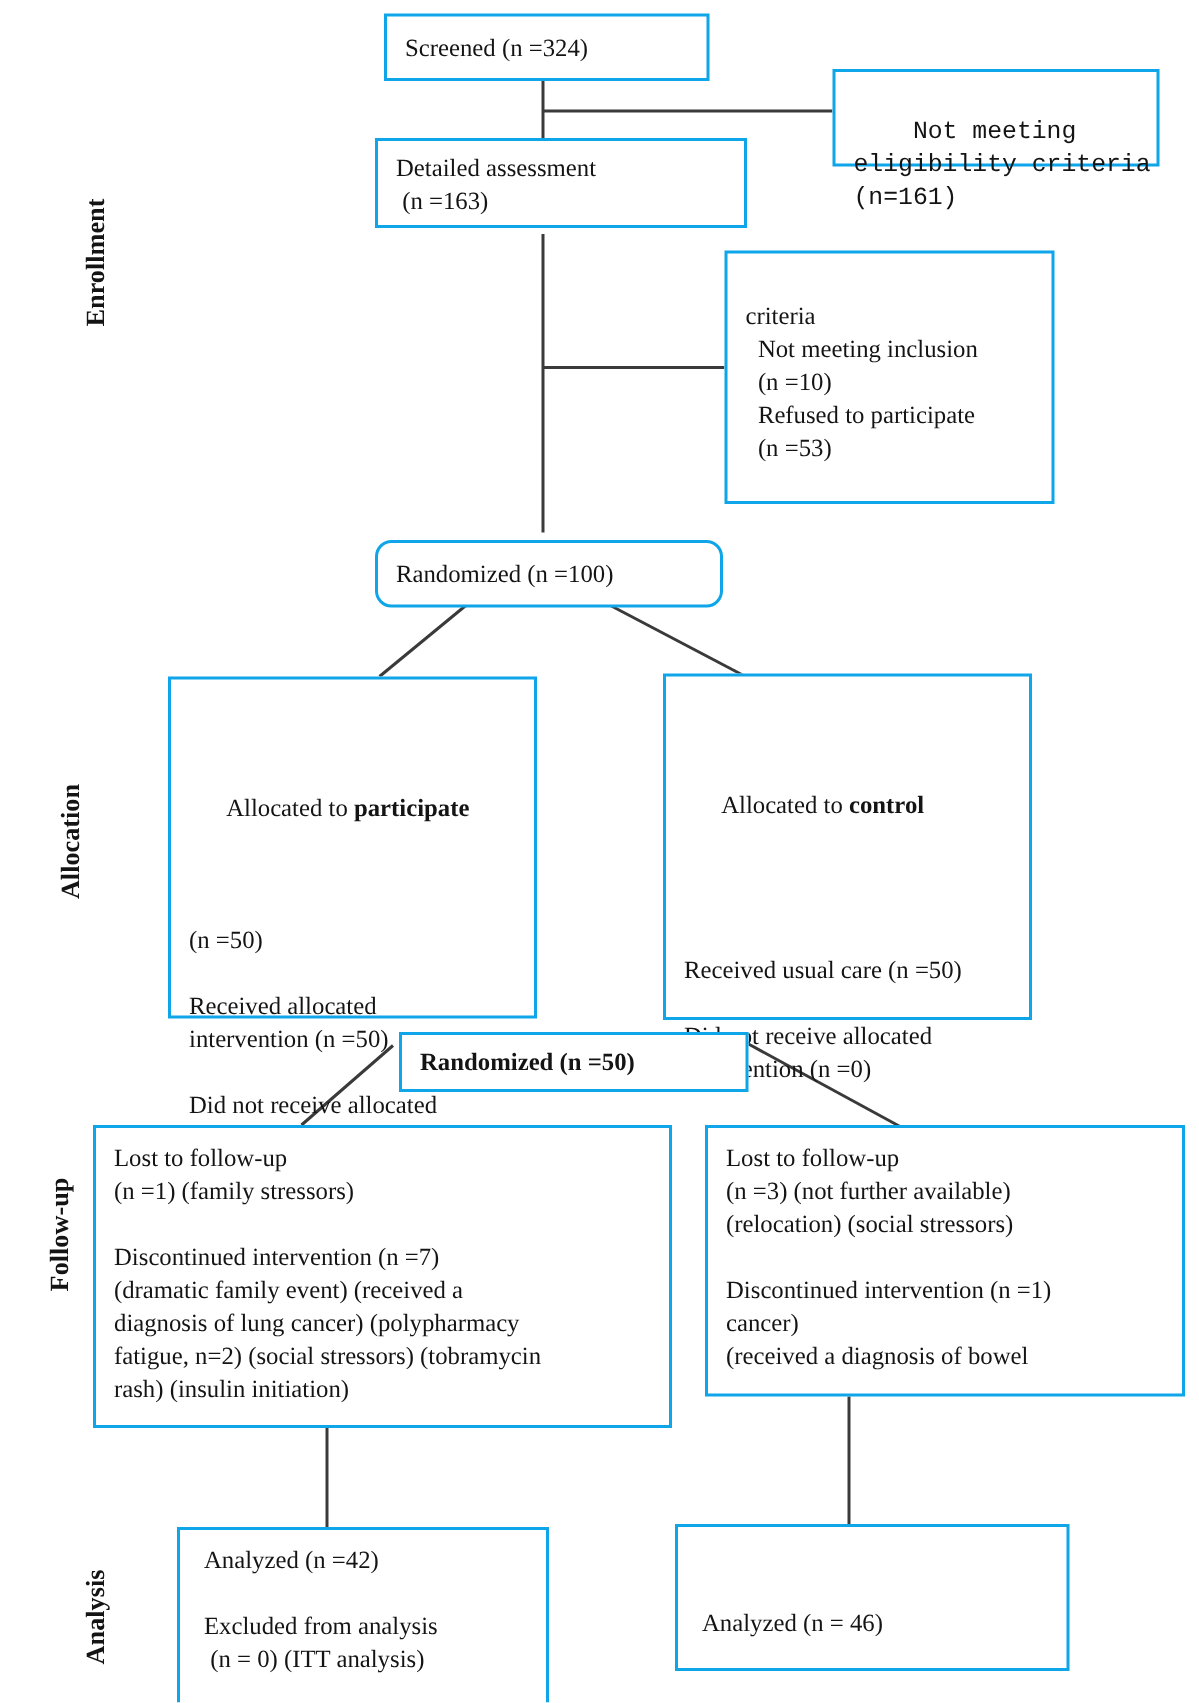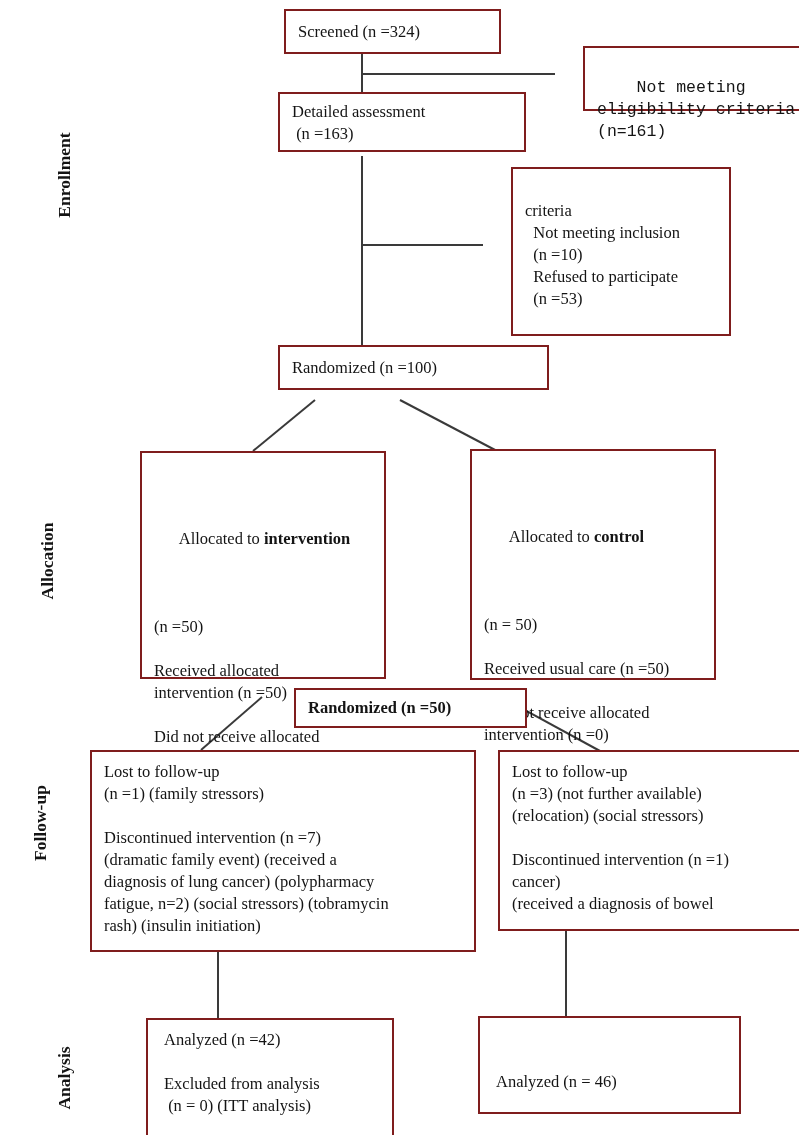--- a/index.html
+++ b/index.html
@@ -14,47 +14,46 @@
   }
   #connectors {
     position: absolute;
     left: 0; top: 0;
     width: 799px; height: 1135px;
   }
   .box {
     position: absolute;
     box-sizing: border-box;
     background: #ffffff;
-    border: 2px solid #7f1d1d;
+    border: 2px solid #0ea5e9;
     font-size: 16.5px;
     line-height: 22px;
     padding: 9px 0 0 12px;
     white-space: pre-wrap;
-    margin-left: 28px;
   }
   .box.center-y {
     display: flex;
     align-items: center;
     padding-top: 0;
   }
   .line { min-height: 22px; }
   .bold { font-weight: bold; }
   .stage-label {
     position: absolute;
     transform: translate(-50%, -50%) rotate(-90deg);
     font-weight: bold;
     font-size: 17.5px;
     white-space: nowrap;
   }
   
   #box-screened        { left:256px; top:9px;    width:217px; height:45px; }
   #box-not-eligible    { left:555px; top:46px;   width:218px; height:65px; padding-top:7px;font-family:Liberation Mono, monospace; }
   #box-detailed        { left:250px; top:92px;   width:248px; height:60px; padding-top:7px; }
   #box-excluded        { left:483px; top:167px;  width:220px; height:169px; }
-  #box-randomized-100  { left:250px; top:345px;  width:271px; height:45px; }
+  #box-randomized-100  { left:250px; top:360px;  width:232px; height:45px;border-radius:11px; }
   #box-alloc-int       { left:112px; top:451px;  width:246px; height:228px; }
   #box-alloc-ctrl      { left:442px; top:449px;  width:246px; height:231px; }
   #box-randomized-50   { left:266px; top:688px;  width:233px; height:40px;font-weight:bold; }
   #box-fu-int          { left:62px;  top:750px;  width:386px; height:202px; }
   #box-fu-ctrl         { left:470px; top:750px;  width:320px; height:181px; }
   #box-an-int          { left:118px; top:1018px; width:248px; height:129px; padding-left:16px; }
   #box-an-ctrl         { left:450px; top:1016px; width:263px; height:98px; padding-left:16px; }
   #label-enrollment { left:64px; top:175px; }
   #label-allocation { left:47px; top:561px; }
   #label-followup   { left:40px; top:823px; }
@@ -96,30 +95,30 @@
   <div id="box-detailed" class="box"><div class="line">Detailed assessment</div><div class="line"> (n =163)</div></div>
 
   <div id="box-excluded" class="box"><div class="line"></div><div class="line">criteria</div><div class="line">  Not meeting inclusion</div><div class="line">  (n =10)</div><div class="line">  Refused to participate</div><div class="line">  (n =53)</div></div>
 
   <div id="box-randomized-100" class="box center-y">
     <span>Randomized (n =100)</span>
   </div>
 
   <div id="box-alloc-int" class="box">
     <div class="line">
-      <span>Allocated to </span><span class="bold">intervention</span>
+      <span>Allocated to </span><span class="bold">participate</span>
     </div>
     <div><div class="line">(n =50)</div><div class="line"></div><div class="line">Received allocated</div><div class="line">intervention (n =50)</div><div class="line"></div><div class="line">Did not receive allocated</div><div class="line">intervention (n =0)</div></div>
   </div>
 
   <div id="box-alloc-ctrl" class="box">
     <div class="line">
       <span>Allocated to </span><span class="bold">control</span>
     </div>
-    <div><div class="line">(n = 50)</div><div class="line"></div><div class="line">Received usual care (n =50)</div><div class="line"></div><div class="line">Did not receive allocated</div><div class="line">intervention (n =0)</div></div>
+    <div><div class="line"></div><div class="line">Received usual care (n =50)</div><div class="line"></div><div class="line">Did not receive allocated</div><div class="line">intervention (n =0)</div></div>
   </div>
 
   <div id="box-randomized-50" class="box center-y">
     <span>Randomized (n =50)</span>
   </div>
 
   <div id="box-fu-int" class="box"><div class="line">Lost to follow-up</div><div class="line">(n =1) (family stressors)</div><div class="line"></div><div class="line">Discontinued intervention (n =7)</div><div class="line">(dramatic family event) (received a</div><div class="line">diagnosis of lung cancer) (polypharmacy</div><div class="line">fatigue, n=2) (social stressors) (tobramycin</div><div class="line">rash) (insulin initiation)</div></div>
 
   <div id="box-fu-ctrl" class="box"><div class="line">Lost to follow-up</div><div class="line">(n =3) (not further available)</div><div class="line">(relocation) (social stressors)</div><div class="line"></div><div class="line">Discontinued intervention (n =1)</div><div class="line">cancer)</div><div class="line">(received a diagnosis of bowel</div></div>
 

